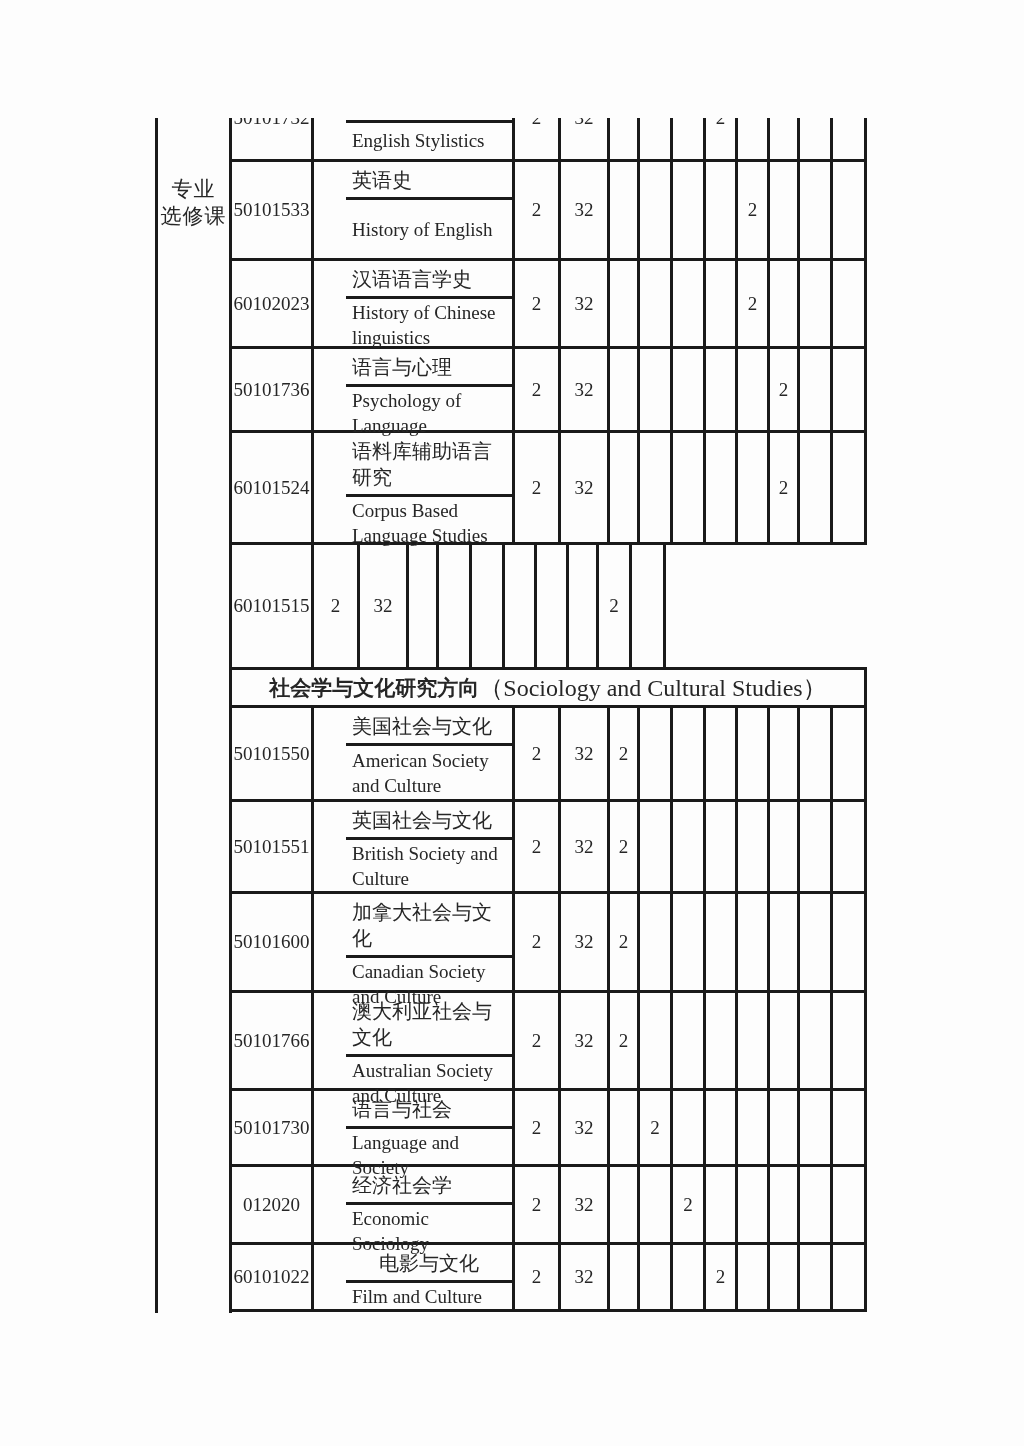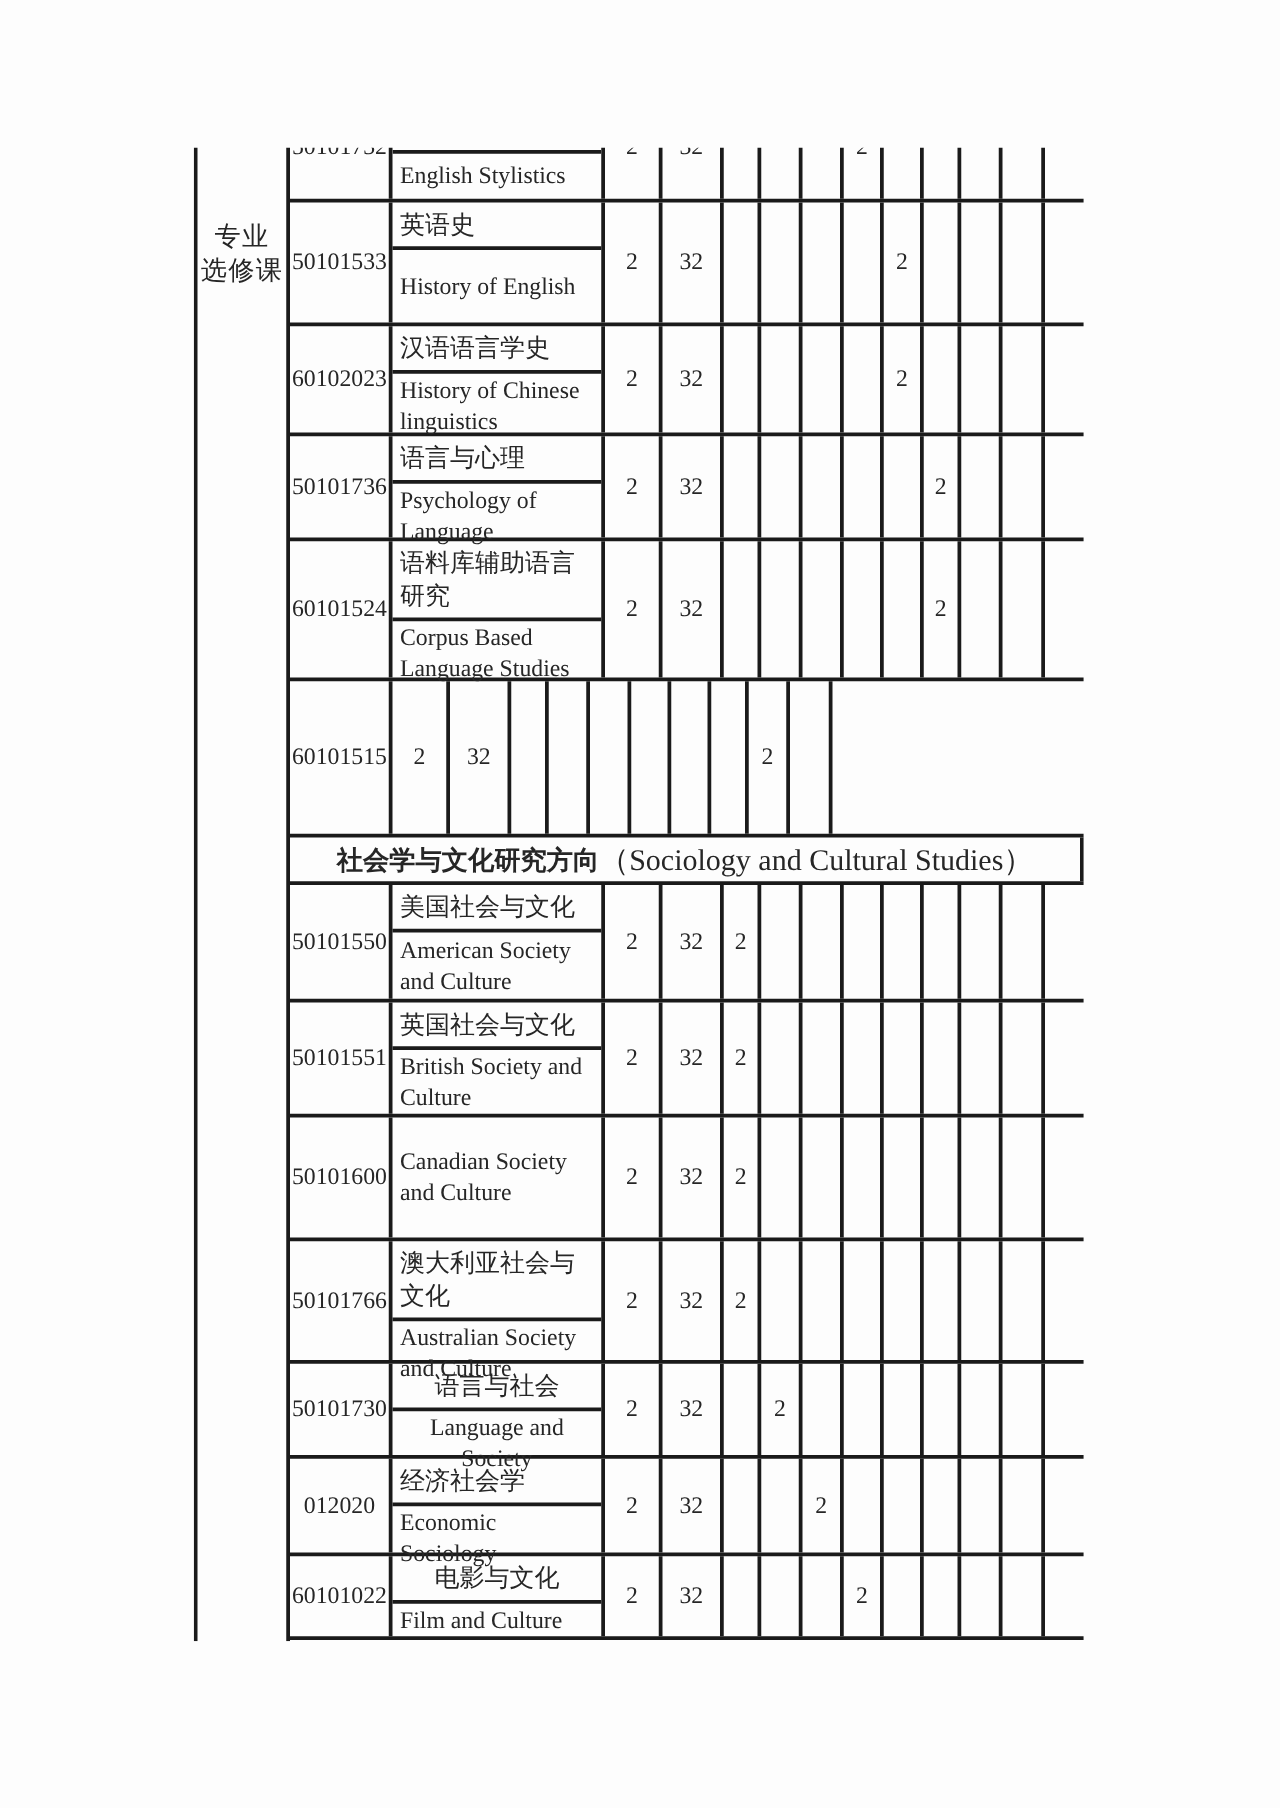--- a/index.html
+++ b/index.html
@@ -44,21 +44,21 @@
     display:flex;align-items:stretch;
     border-bottom:3px solid var(--border);
     flex:none;
   }
   .cell{
     flex:none;
     border-right:3px solid var(--border);
     position:relative;
   }
   .code{width:82px;display:flex;align-items:center;justify-content:center;font-size:19px;}
-  .name{width:170px;display:flex;flex-direction:column;}
+  .name{width:201px;display:flex;flex-direction:column;padding-left:32px;}
   .name-zh{
     border-bottom:3px solid var(--border);
     padding:5px 6px 4px;
     font-size:20px;line-height:26px;
   }
   .name-en{
     flex:1;display:flex;align-items:center;
     padding:1px 6px;
     font-size:19px;line-height:25px;
   }
@@ -253,20 +253,21 @@
             <div class="cell sem" style="width: 33px;"></div>
             <div class="cell sem" style="width: 33px;"></div>
             <div class="cell sem" style="width: 32px;"></div>
             <div class="cell sem" style="width: 32px;"></div>
             <div class="cell sem" style="width: 30px;"></div>
             <div class="cell sem" style="width: 33px;"></div>
             <div class="cell sem" style="width: 34px;"></div>
           </div><div class="row" style="height: 99px;">
     <div class="cell code">50101600</div>
     <div class="cell name">
+      <div class="name-zh">加拿大社会与文化</div>
       <div class="name-en">Canadian Society and Culture</div>
     </div>
     <div class="cell num credits">2</div>
     <div class="cell num hours">32</div>
   <div class="cell sem" style="width: 30px;">2</div>
             <div class="cell sem" style="width: 33px;"></div>
             <div class="cell sem" style="width: 33px;"></div>
             <div class="cell sem" style="width: 32px;"></div>
             <div class="cell sem" style="width: 32px;"></div>
             <div class="cell sem" style="width: 30px;"></div>
@@ -281,21 +282,21 @@
     <div class="cell num credits">2</div>
     <div class="cell num hours">32</div>
   <div class="cell sem" style="width: 30px;">2</div>
             <div class="cell sem" style="width: 33px;"></div>
             <div class="cell sem" style="width: 33px;"></div>
             <div class="cell sem" style="width: 32px;"></div>
             <div class="cell sem" style="width: 32px;"></div>
             <div class="cell sem" style="width: 30px;"></div>
             <div class="cell sem" style="width: 33px;"></div>
             <div class="cell sem" style="width: 34px;"></div>
-          </div><div class="row" style="height: 76px; text-align: center;">
+          </div><div class="row" style="height: 76px;">
     <div class="cell code">50101730</div>
     <div class="cell name">
       <div class="name-zh">语言与社会</div>
       <div class="name-en">Language and Society</div>
     </div>
     <div class="cell num credits">2</div>
     <div class="cell num hours">32</div>
   <div class="cell sem" style="width: 30px;"></div>
             <div class="cell sem" style="width: 33px;">2</div>
             <div class="cell sem" style="width: 33px;"></div>

